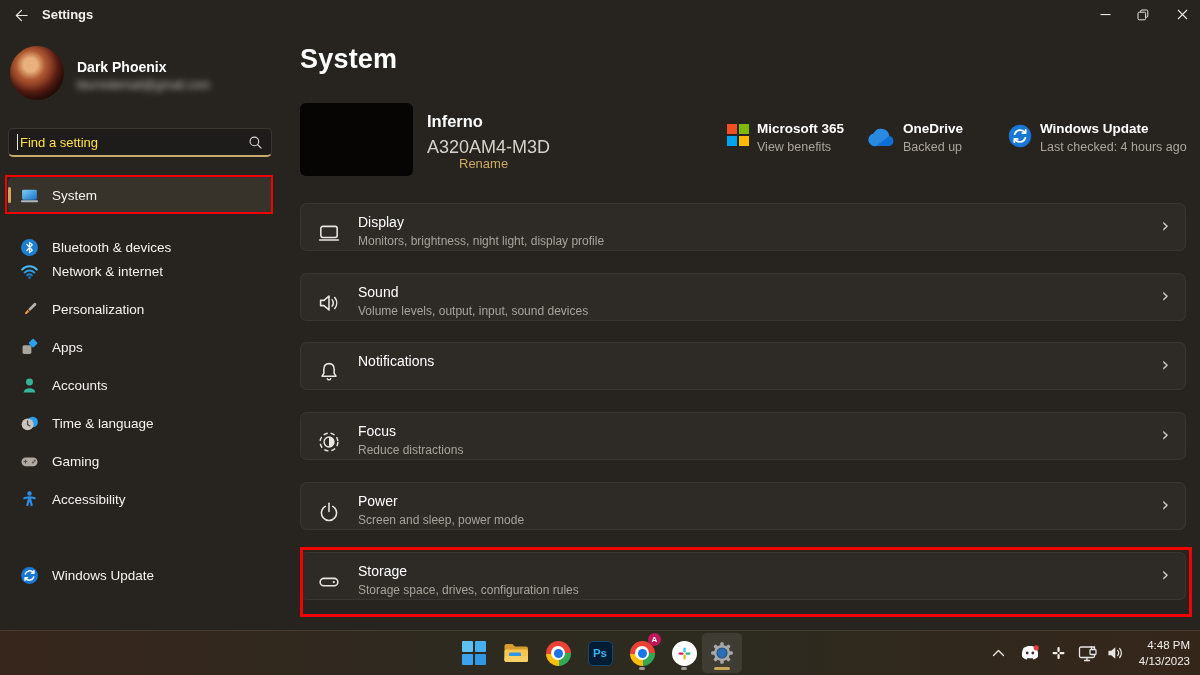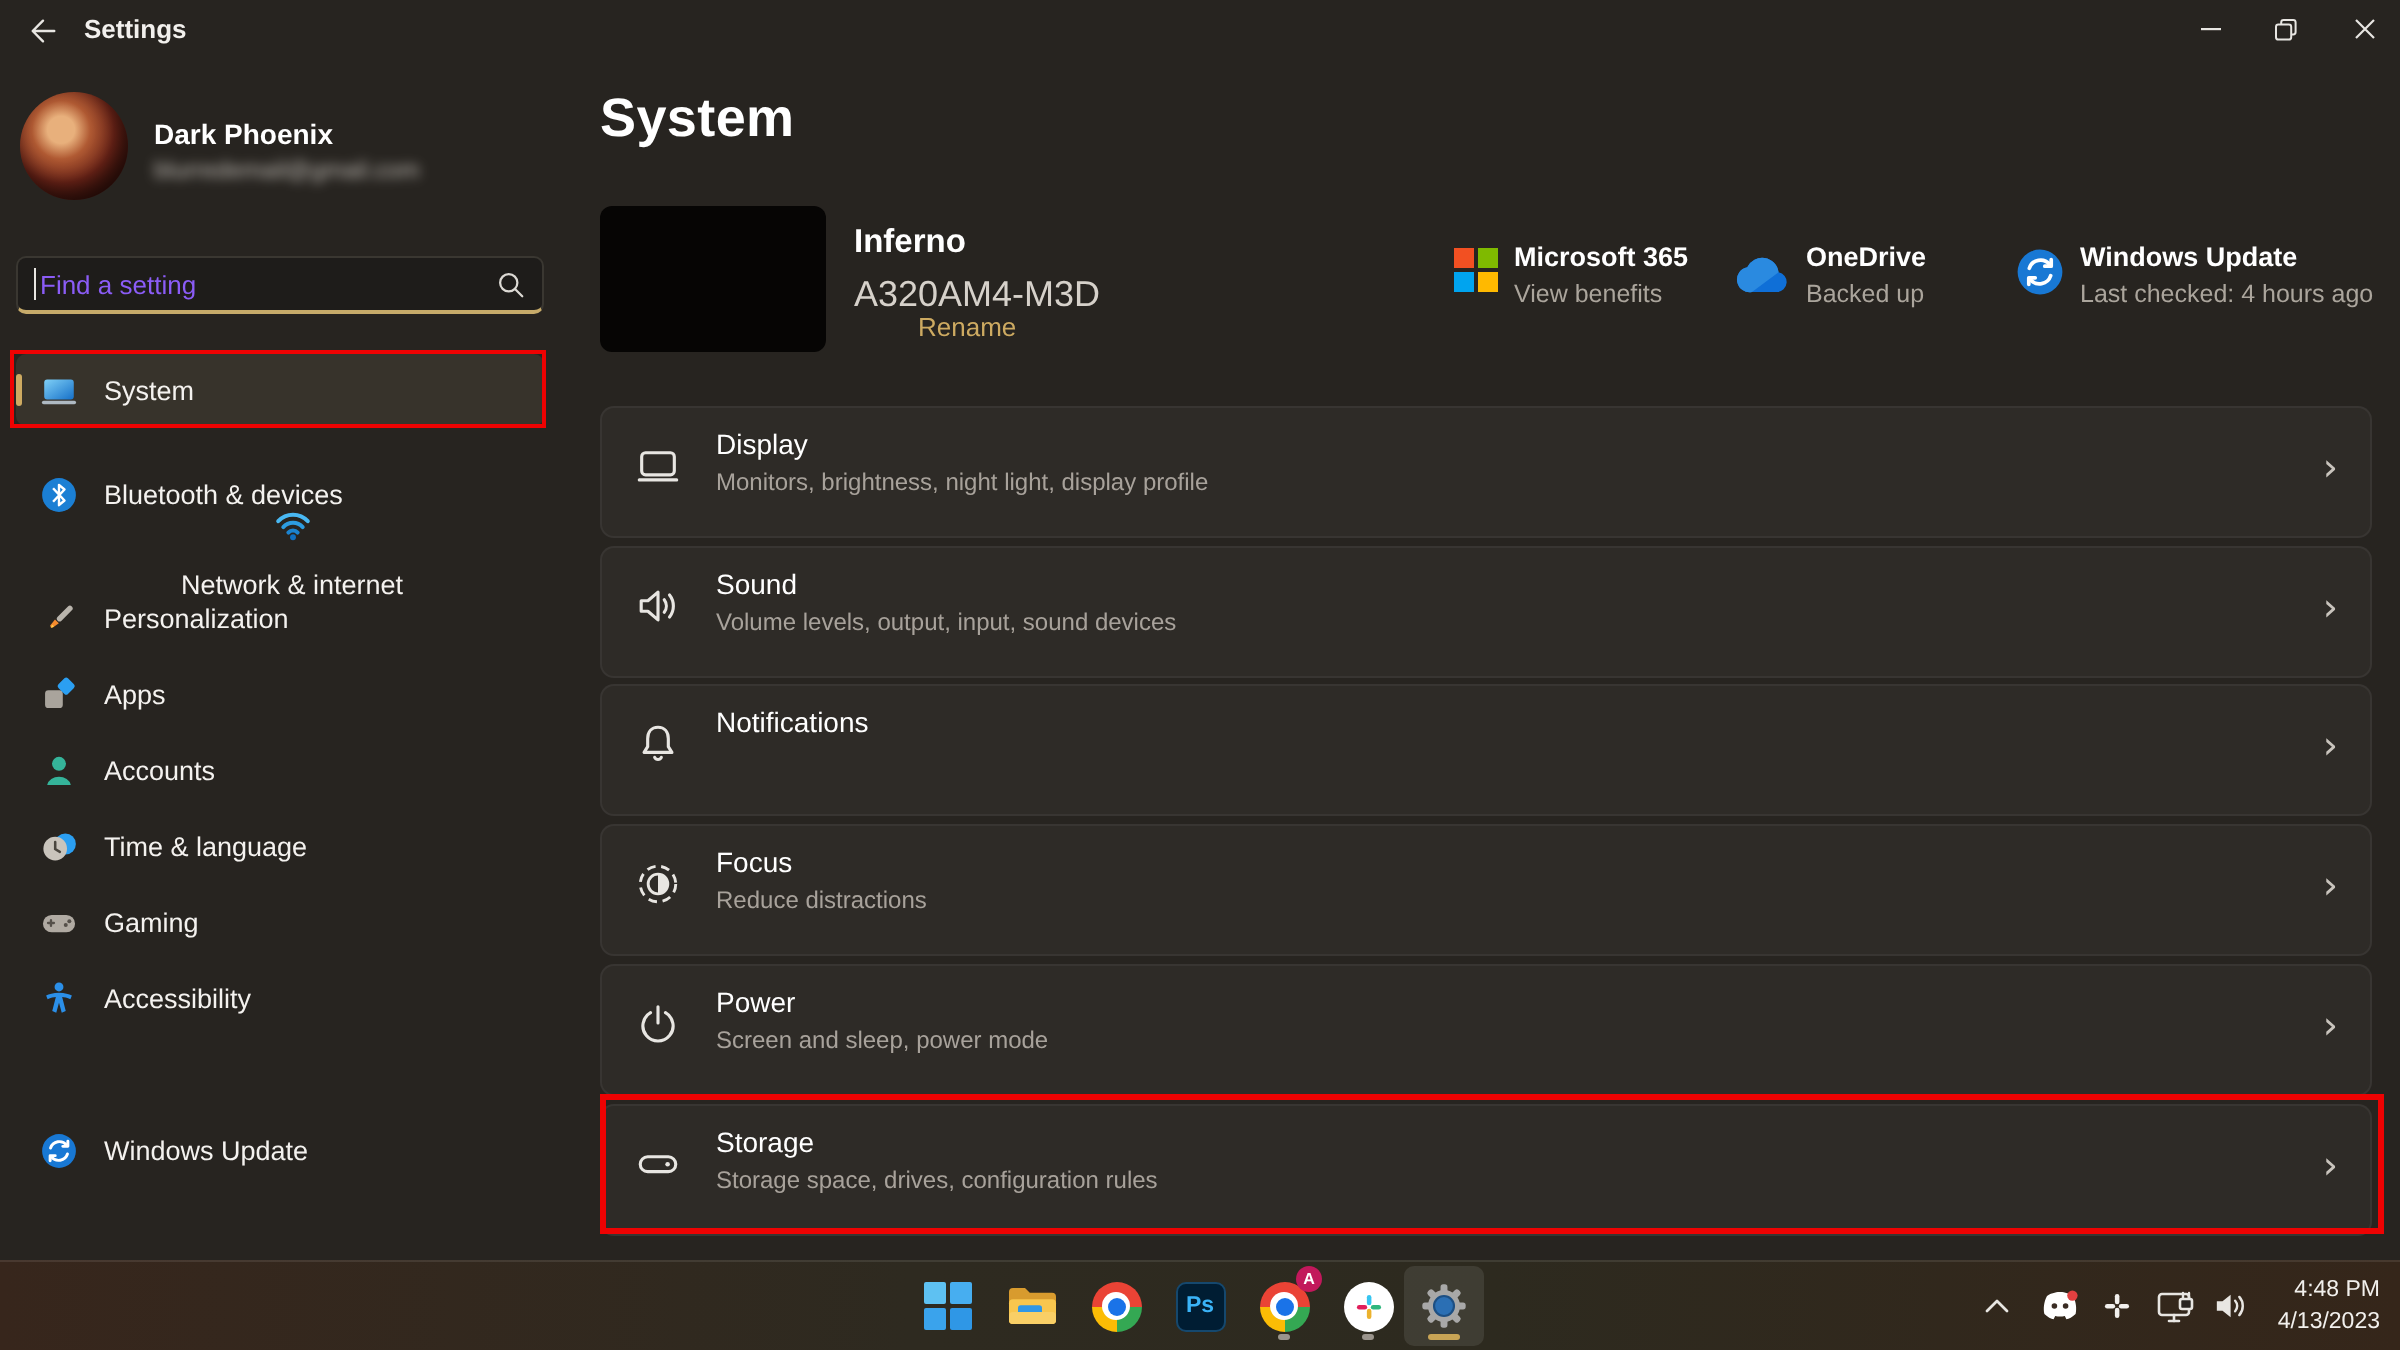--- a/index.html
+++ b/index.html
@@ -19,38 +19,38 @@
   
   .avatar { left:10px; top:46px; width:54px; height:54px; border-radius:50%;
     background:radial-gradient(circle at 38% 35%, #e8b07c 0 14%, #b05a33 30%, #6d2418 55%, #3a120c 85%);
     box-shadow:inset -4px -6px 10px rgba(0,0,0,.55); }
   .user-name { left:77px; top:59px; font-size:14px; font-weight:700; }
   .user-email { left:77px; top:78px; font-size:12px; color:#d8d3cc; filter:blur(3px); opacity:.85; }
   .searchbox { left:8px; top:128px; width:264px; height:29px; background:#1e1c1a;
     border:1px solid #3a3731; border-bottom:2px solid #c7ab6a; border-radius:5px;
     display:flex; align-items:center; padding:0 8px; }
   .search-caret { width:1px; height:16px; background:#e8e6e2; margin-right:2px; }
-  .search-ph { font-size:13px; color:#8b5cf6; flex:1; }
+  .search-ph { font-size:13px; color:#fde047; flex:1; }
   .nav-item { left:8px; width:264px; height:36px; border-radius:5px; display:flex; align-items:center; gap:13px; padding-left:12px; cursor:pointer; }
   .nav-item.selected { background:#37332b; }
   .nav-pill { position:absolute; left:0; top:10px; width:3px; height:16px; border-radius:2px; background:#cdaa61; }
   .nav-ico { width:19px; height:19px; display:flex; align-items:center; justify-content:center; flex:0 0 19px; }
   .nav-label { font-size:13.5px; color:#f4f2ef; }
 
   
   .page-title { left:300px; top:44px; font-size:27px; font-weight:600; letter-spacing:.2px; }
   .device-thumb { left:300px; top:103px; width:113px; height:73px; background:#060504; border-radius:6px; }
   .device-name { left:427px; top:112px; font-size:16.5px; font-weight:700; }
   .device-model { left:427px; top:137px; font-size:18px; color:#d6d1ca; }
   .device-rename { left:427px; top:156px; font-size:13px; color:#cdaa61; cursor:pointer;margin-left:32px; }
   .scard-ico { top:124px; }
   .scard-t { top:121px; font-size:13.5px; font-weight:700; }
   .scard-s { top:140px; font-size:12.5px; color:#aba59c; }
 
-  .srow { left:300px; width:886px; height:66px; background:#2e2b27;
+  .srow { left:300px; width:886px; height:48px; background:#2e2b27;
     border:1px solid rgba(255,255,255,.05); border-radius:7px; cursor:pointer; }
   .srow .ric { position:absolute; left:16px; top:17px; width:24px; height:24px; }
   .srow .rt { position:absolute; left:57px; top:10px; font-size:14px; color:#fff; }
   .srow .rs { position:absolute; left:57px; top:30px; font-size:12px; color:#a8a29b; }
   .srow .chev { position:absolute; right:16px; top:50%; transform:translateY(-58%); font-size:19px; color:#c9c4bd; font-family:"DejaVu Sans", sans-serif; }
 
   .annobox { border:3px solid #ee0202; background:transparent; pointer-events:none; z-index:30; }
   .annobox.thin { border-width:2px; }
 
   
@@ -141,21 +141,21 @@
   <div class="abs nav-item" style="top:229px;">
     <span class="nav-ico">
       <svg width="19" height="19" viewBox="0 0 18 18">
         <circle cx="9" cy="9" r="8" fill="#1b7fd4"></circle>
         <path d="M6.2 5.8 L11.6 11.6 L9 13.8 L9 4.2 L11.6 6.4 L6.2 12.2" fill="none" stroke="#fff" stroke-width="1.15" stroke-linejoin="round"></path>
       </svg>
     </span>
     <span class="nav-label">Bluetooth &amp; devices</span>
   </div>
 
-  <div class="abs nav-item" style="top:253px;flex-direction:column;">
+  <div class="abs nav-item" style="top:253px;">
     <span class="nav-ico">
       <svg width="19" height="19" viewBox="0 0 18 18">
         <path d="M2 7.2 a9.5 9.5 0 0 1 14 0" fill="none" stroke="#49b8f2" stroke-width="1.9" stroke-linecap="round"></path>
         <path d="M4.4 10 a6.2 6.2 0 0 1 9.2 0" fill="none" stroke="#2d9ce0" stroke-width="1.9" stroke-linecap="round"></path>
         <path d="M6.8 12.6 a2.9 2.9 0 0 1 4.4 0" fill="none" stroke="#1b83cf" stroke-width="1.9" stroke-linecap="round"></path>
         <circle cx="9" cy="14.8" r="1.4" fill="#0f6fc0"></circle>
       </svg>
     </span>
     <span class="nav-label">Network &amp; internet</span>
   </div>

